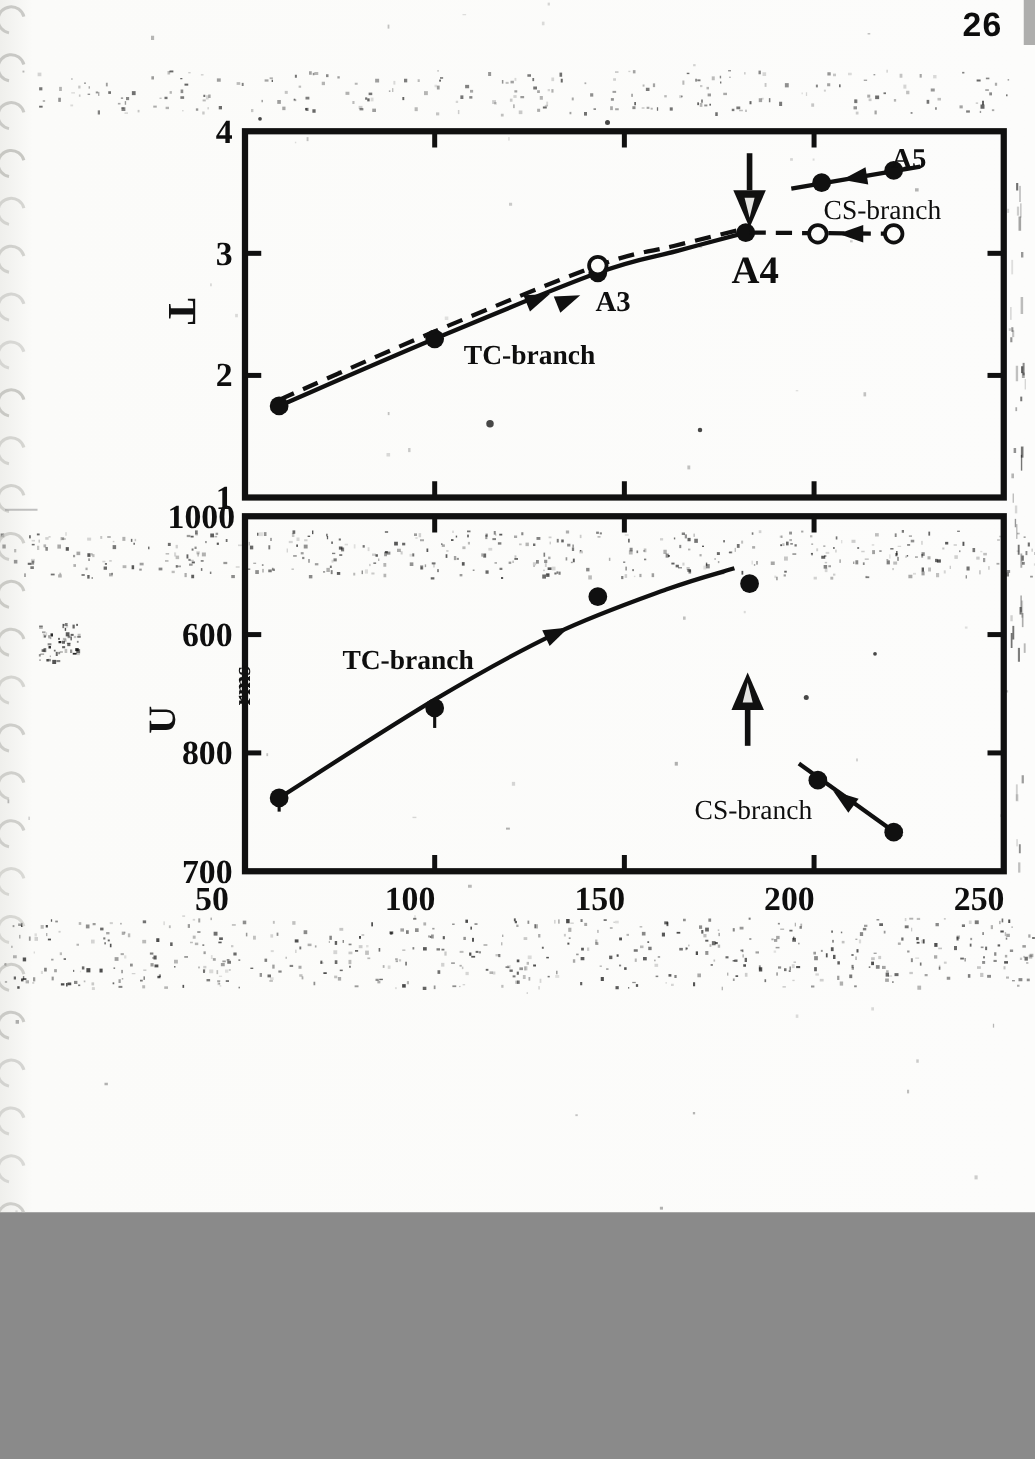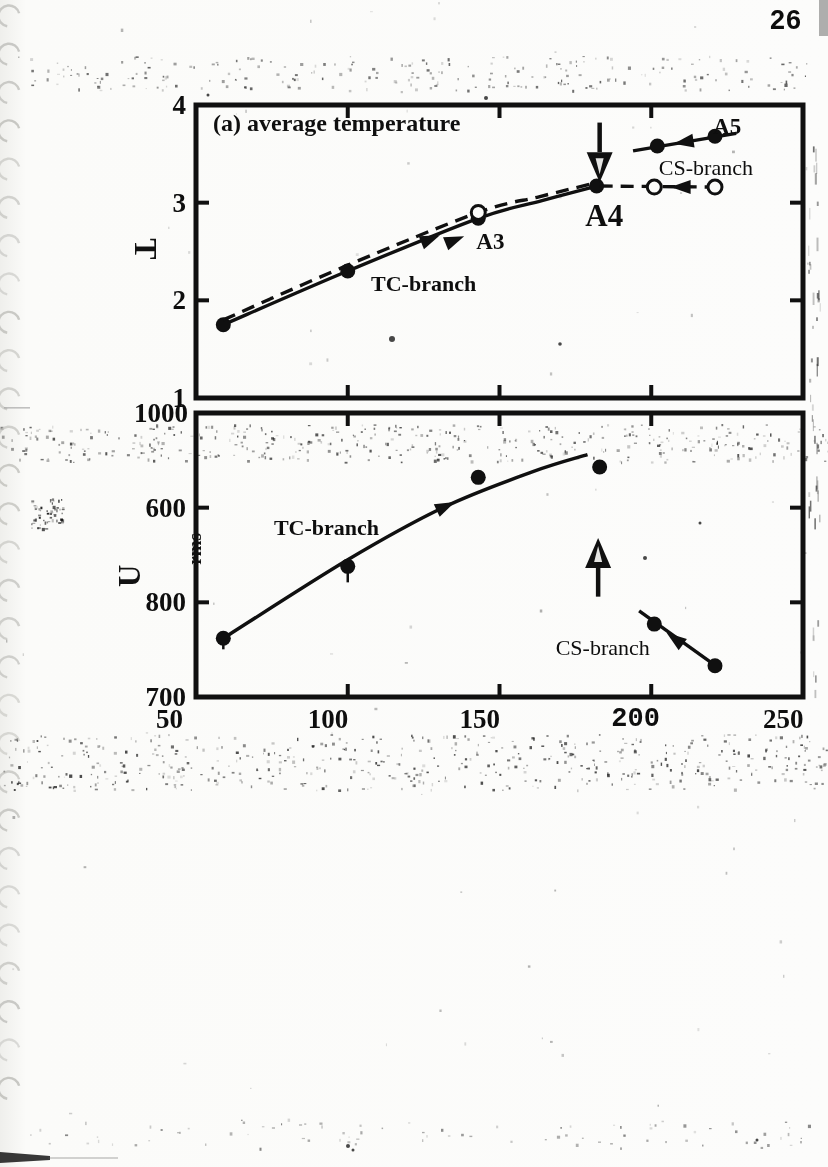--- a/index.html
+++ b/index.html
@@ -1,17 +1,17 @@
 <!DOCTYPE html>
 <html><head>
 <meta charset="utf-8">
 <style>
   html,body{margin:0;padding:0;background:#8a8a8a;}
   .page{
-    position:relative;width:828px;height:1167px;overflow:hidden;
+    position:relative;width:828px;height:970px;overflow:hidden;
     background:linear-gradient(90deg,#efefec 0px,#fbfbf9 26px,#fcfcfb 100%);
     font-family:"Liberation Serif","DejaVu Serif",serif;color:#111;
   }
   svg.gfx{position:absolute;left:0;top:0;}
   .labels{position:absolute;left:0;top:0;width:828px;height:1167px;}
   .pageno{
     position:absolute;left:770px;top:5px;width:50px;
     font-family:"Liberation Sans","DejaVu Sans",sans-serif;
     font-size:27px;font-weight:800;letter-spacing:1px;color:#0d0d0d;
   }
@@ -1611,21 +1611,20 @@
       <polygon points="11,0 -9,7 -9,-7" fill="#101010" transform="translate(444.9,506.7) rotate(-25)"></polygon>
       <polygon points="11,0 -9,7 -9,-7" fill="#101010" transform="translate(675.5,639.3) rotate(216)"></polygon>
       <line x1="598.1375" y1="596.6533333333333" x2="598.1375" y2="567.96" stroke="#101010" stroke-width="4.5"></line>
       <polygon points="598.1375,537.96 585.1375,567.96 611.1375,567.96" fill="#101010"></polygon>
       <polygon points="598.1375,545.96 594.1375,561.96 602.1375,561.96" fill="#fcfcfa" opacity="0.9"></polygon>
     </svg>
 
   <div class="labels">
     <div class="pageno">26</div>
 
-    <div class="title ta">(a) average temperature</div>
 
     <div class="ylab-a">T</div>
 
     <div class="ylab-b">
         <span>U</span>
         <span class="sub">rms</span>
       </div>
 
 
     <div id="gen">
@@ -1638,19 +1637,19 @@
         <div class="ann" style="left: 490.395px; top: 241.733px; font-size: 23px; font-weight: 700;">A3</div>
         <div class="ann" style="left: 604.207px; top: 216.34px; font-size: 31px; font-weight: 700;">A4</div>
         <div class="ann" style="left: 727.125px; top: 127.463px; font-size: 23px; font-weight: 700;">A5</div>
         <div class="ticklab y" style="left: 134px; top: 398px; text-align: right;">1000</div>
         <div class="ticklab y" style="left: 134px; top: 492.667px;">600</div>
         <div class="ticklab y" style="left: 134px; top: 587.333px;">800</div>
         <div class="ticklab y" style="left: 134px; top: 682px;">700</div>
         <div class="ticklab x" style="left: 156px; top: 704px;">50</div>
         <div class="ticklab x" style="left: 307.75px; top: 704px;">100</div>
         <div class="ticklab x" style="left: 459.5px; top: 704px;">150</div>
-        <div class="ticklab x" style="left: 611.25px; top: 704px; font-family: Liberation Mono, monospace;">200</div>
+        <div class="ticklab x" style="left: 611.25px; top: 704px;">200</div>
         <div class="ticklab x" style="left: 763px; top: 704px;">250</div>
         <div class="ann" style="left: 326.505px; top: 527.547px; font-size: 22px; font-weight: 700;">TC-branch</div>
         <div class="ann" style="left: 602.69px; top: 647.773px; font-size: 22px; font-weight: 500;">CS-branch</div>
       </div>
   </div>
 </div>
 
 </body></html>

